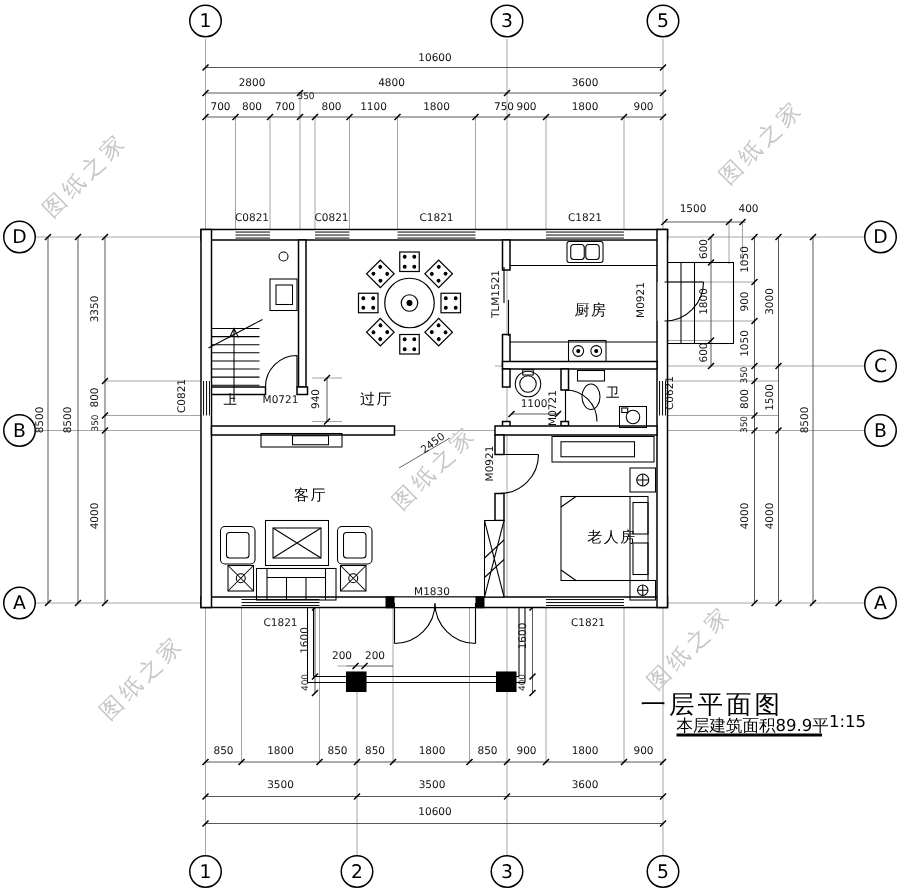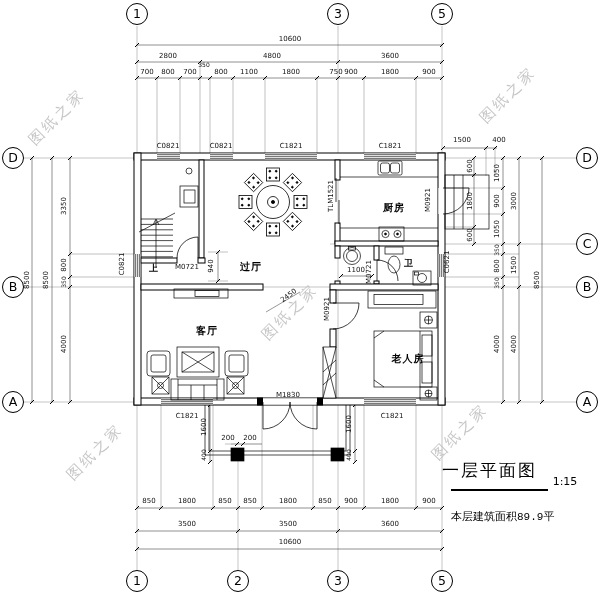--- a/index.html
+++ b/index.html
@@ -2,30 +2,30 @@
 <html><head>
 <meta charset="utf-8">
 <style>
   html,body{margin:0;padding:0;background:#fff;}
   #sheet{position:relative;width:600px;height:595px;background:#fff;overflow:hidden;
          font-family:"DejaVu Sans","Liberation Sans",sans-serif;}
   #plan-svg{position:absolute;left:0;top:0;}
   .d{position:absolute;font-size:7px;color:#111;transform:translate(-50%,-50%);white-space:nowrap;line-height:1;}
   .dv{position:absolute;font-size:7px;color:#111;transform:translate(-50%,-50%) rotate(-90deg);white-space:nowrap;line-height:1;}
   .dd{position:absolute;font-size:7px;color:#111;transform:translate(-50%,-50%) rotate(-37deg);white-space:nowrap;line-height:1;}
-  .room{position:absolute;font-size:10px;color:#000;transform:translate(-50%,-50%);white-space:nowrap;line-height:1;letter-spacing:1px;font-weight:bold;}
+  .room{position:absolute;font-size:10px;color:#000;transform:translate(-50%,-50%);white-space:nowrap;line-height:1;letter-spacing:1px;}
   .bub{position:absolute;width:20px;height:20px;border:1.2px solid #000;border-radius:50%;background:#fff;
        display:flex;align-items:center;justify-content:center;font-size:12.5px;color:#000;
        transform:translate(-50%,-50%);line-height:1;}
   .wm{position:absolute;color:#bdbdbd;font-size:15px;letter-spacing:3px;opacity:.85;
       transform:translate(-50%,-50%) rotate(-45deg);white-space:nowrap;}
-  .title-main{position:absolute;left:442px;top:470px;transform:translate(0,-50%);font-size:17px;color:#000;letter-spacing:2px;white-space:nowrap;}
+  .title-main{position:absolute;left:427px;top:470px;transform:translate(0,-50%);font-size:17px;color:#000;letter-spacing:2px;white-space:nowrap;}
   .title-scale{position:absolute;left:565px;top:481px;transform:translate(-50%,-50%);font-size:11px;color:#000;}
   .title-rule{position:absolute;left:451px;top:489px;width:97px;height:2.4px;background:#000;}
-  .title-area{position:absolute;left:451px;top:516px;transform:translate(0,-50%);font-size:11px;color:#000;white-space:nowrap;font-family:Liberation Mono, monospace;}
+  .title-area{position:absolute;left:451px;top:484px;transform:translate(0,-50%);font-size:11px;color:#000;white-space:nowrap;}
 </style>
 </head>
 <body>
 
 <div id="sheet">
 
   <svg id="plan-svg" width="600" height="595" viewBox="0 0 600 595">
     <defs>
       <g id="chair">
         <rect x="-6.5" y="-34" width="13" height="13" fill="#fff" stroke="#000" stroke-width="0.8"></rect>
@@ -241,21 +241,21 @@
   <div class="bub" style="left:13px;top:158px">D</div>
   <div class="bub" style="left:13px;top:287px">B</div>
   <div class="bub" style="left:13px;top:402px">A</div>
   <div class="bub" style="left:587px;top:158px">D</div>
   <div class="bub" style="left:587px;top:244px">C</div>
   <div class="bub" style="left:587px;top:287px">B</div>
   <div class="bub" style="left:587px;top:402px">A</div>
 
   <span class="d" style="left:290px;top:39px">10600</span>
   <span class="d" style="left:168px;top:56px">2800</span>
-  <span class="d" style="left:272px;top:56px">4800</span>
+  <span class="d" style="left:261px;top:56px">4800</span>
   <span class="d" style="left:390px;top:56px">3600</span>
   <span class="d" style="left:147px;top:72px">700</span>
   <span class="d" style="left:168px;top:72px">800</span>
   <span class="d" style="left:190px;top:72px">700</span>
   <span class="d" style="left:204px;top:65px;font-size:6px">350</span>
   <span class="d" style="left:221px;top:72px">800</span>
   <span class="d" style="left:249px;top:72px">1100</span>
   <span class="d" style="left:291px;top:72px">1800</span>
   <span class="d" style="left:336px;top:72px">750</span>
   <span class="d" style="left:351px;top:72px">900</span>

